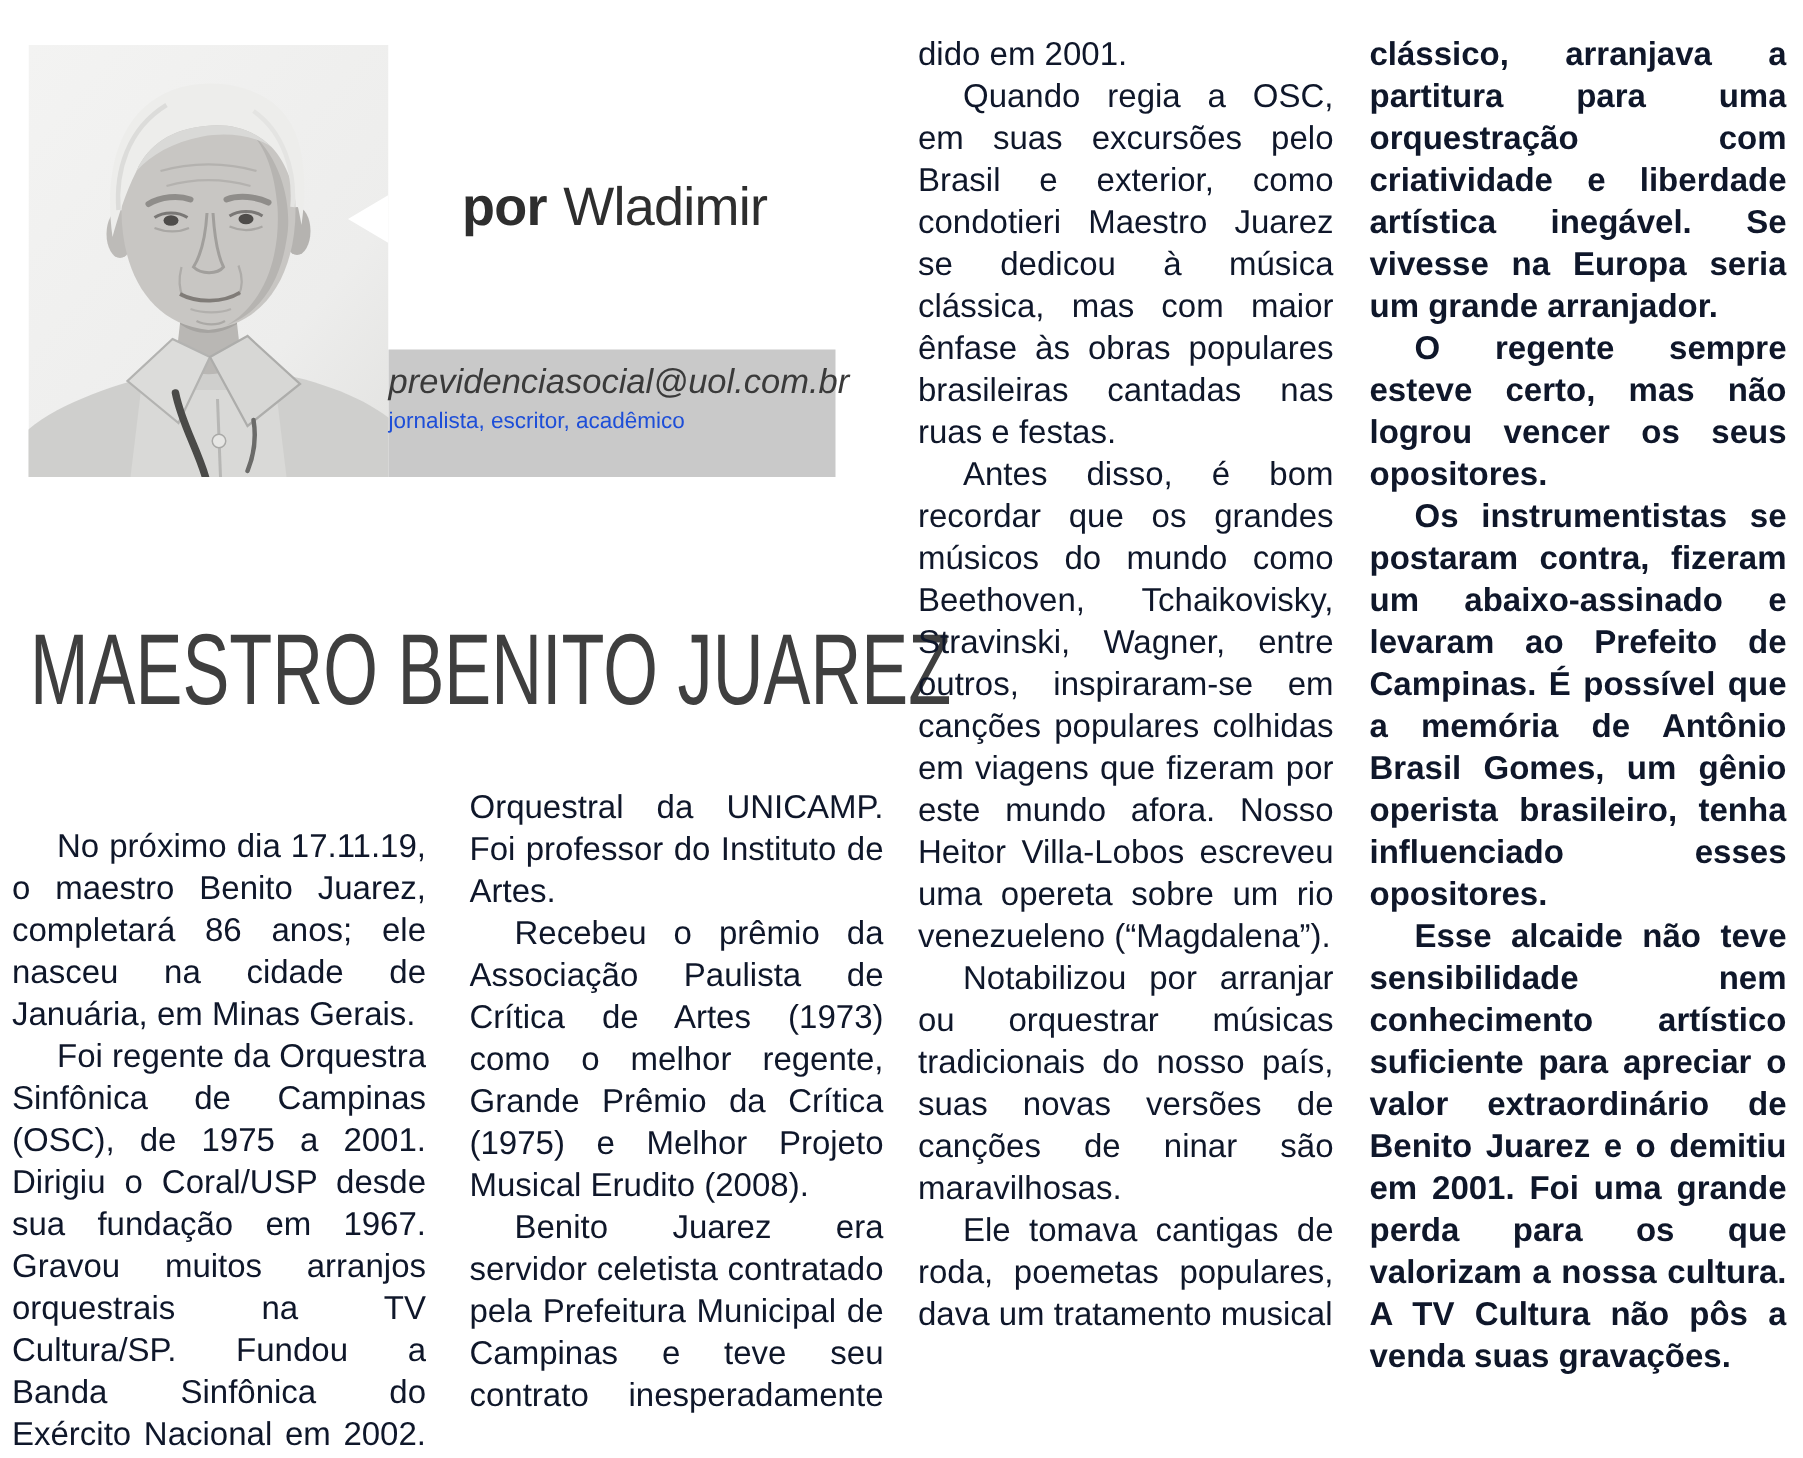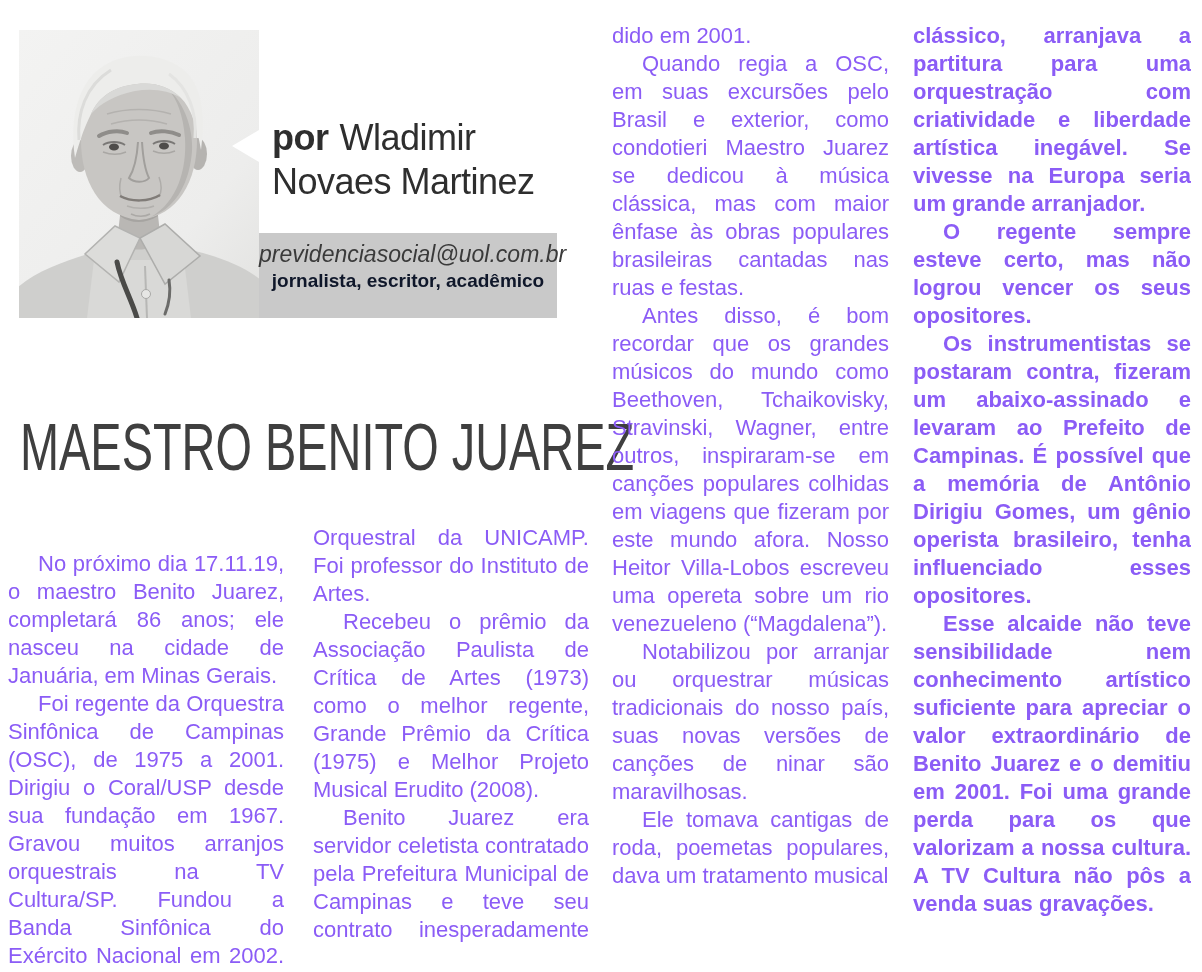--- a/index.html
+++ b/index.html
@@ -16,46 +16,46 @@
   .photo{
     position:absolute;left:19px;top:30px;width:240px;height:288px;
   }
   .photo svg{display:block;width:100%;height:100%;}
 
   
   .byline-name{
     position:absolute;left:272px;top:116px;width:300px;
     font-size:36px;line-height:44px;color:#2e2e2e;letter-spacing:-0.5px;
   }
-  .byline-name .prefix{font-weight:bold;margin-right:11px;}
+  .byline-name .prefix{font-weight:bold;margin-right:11px;margin-left:36px;}
 
   .byline-box{
     position:absolute;left:259px;top:233px;width:298px;height:85px;
-    background:#c9c9c9;text-align:center;box-sizing:border-box;padding-top:8px;
+    background:#c9c9c9;text-align:left;box-sizing:border-box;padding-top:8px;
   }
   .byline-email{
     font-style:italic;font-size:23px;line-height:27px;color:#3a3a3a;
   }
   .byline-credentials{
-    font-weight:bold;font-size:19px;line-height:25px;color:#0f172a;
+    font-weight:normal;font-size:15px;line-height:25px;color:#1d4ed8;
   }
 
   
   .headline{
     position:absolute;left:20px;top:408px;
     font-size:67px;font-weight:normal;color:#3f3f3f;margin:0;
     white-space:nowrap;letter-spacing:0px;
     transform:scaleX(0.70);transform-origin:left top;
   }
 
   
   .col{
     position:absolute;
     font-size:22px;line-height:28px;text-align:justify;
-    color:#8b5cf6;
+    color:#0f172a;
     hyphens:auto;-webkit-hyphens:auto;
     overflow:hidden;
   }
   .col p{margin:0;}
   .col p.indent{text-indent:30px;}
   .col-1{left:8px; top:550px;width:276px;height:418px;}
   .col-2{left:313px;top:524px;width:276px;height:418px;}
   .col-3{left:612px;top:22px; width:277px;height:946px;}
   .col-4{left:913px;top:22px; width:278px;height:946px;font-weight:bold;}
 </style>
@@ -125,23 +125,20 @@
       <path d="M112,184 C118,187 126,187 131,184" fill="none" stroke="#aba9a6" stroke-width="1.5"></path>
 
       <polygon points="240,100 240,132 213,116" fill="#ffffff"></polygon>
     </svg>
   </div>
 
   <div class="byline-name">
     <div>
       <span class="prefix">por</span><span>Wladimir</span>
     </div>
-    <div>
-      <span>Novaes Martinez</span>
-    </div>
   </div>
 
   <div class="byline-box">
     <div class="byline-email">previdenciasocial@uol.com.br</div>
     <div class="byline-credentials">jornalista, escritor, acadêmico</div>
   </div>
 
   <h1 class="headline">MAESTRO BENITO JUAREZ</h1>
 
   <div class="col col-1">
@@ -156,17 +153,17 @@
   <div class="col col-3">
       <p>dido em 2001.</p>
       <p class="indent">Quando regia a OSC, em suas excursões pelo Brasil e exterior, como condotieri Maestro Juarez se dedicou à música clássica, mas com maior ênfase às obras populares brasileiras cantadas nas ruas e festas.</p>
       <p class="indent">Antes disso, é bom recordar que os grandes músicos do mundo como Beethoven, Tchaikovisky, Stravinski, Wagner, entre outros, inspiraram-se em canções populares colhidas em viagens que fizeram por este mundo afora. Nosso Heitor Villa-Lobos escreveu uma opereta sobre um rio venezueleno (“Magdalena”).</p>
       <p class="indent">Notabilizou por arranjar ou orquestrar músicas tradicionais do nosso país, suas novas versões de canções de ninar são maravilhosas.</p>
       <p class="indent">Ele tomava cantigas de roda, poemetas populares, dava um tratamento musical</p>
     </div>
   <div class="col col-4">
       <p>clássico, arranjava a partitura para uma orquestração com criatividade e liberdade artística inegável. Se vivesse na Europa seria um grande arranjador.</p>
       <p class="indent">O regente sempre esteve certo, mas não logrou vencer os seus opositores.</p>
-      <p class="indent">Os instrumentistas se postaram contra, fizeram um abaixo-assinado e levaram ao Prefeito de Campinas. É possível que a memória de Antônio Dirigiu Gomes, um gênio operista brasileiro, tenha influenciado esses opositores.</p>
+      <p class="indent">Os instrumentistas se postaram contra, fizeram um abaixo-assinado e levaram ao Prefeito de Campinas. É possível que a memória de Antônio Brasil Gomes, um gênio operista brasileiro, tenha influenciado esses opositores.</p>
       <p class="indent">Esse alcaide não teve sensibilidade nem conhecimento artístico suficiente para apreciar o valor extraordinário de Benito Juarez e o demitiu em 2001. Foi uma grande perda para os que valorizam a nossa cultura. A TV Cultura não pôs a venda suas gravações.</p>
     </div>
 
 </div>
 
 </body></html>

